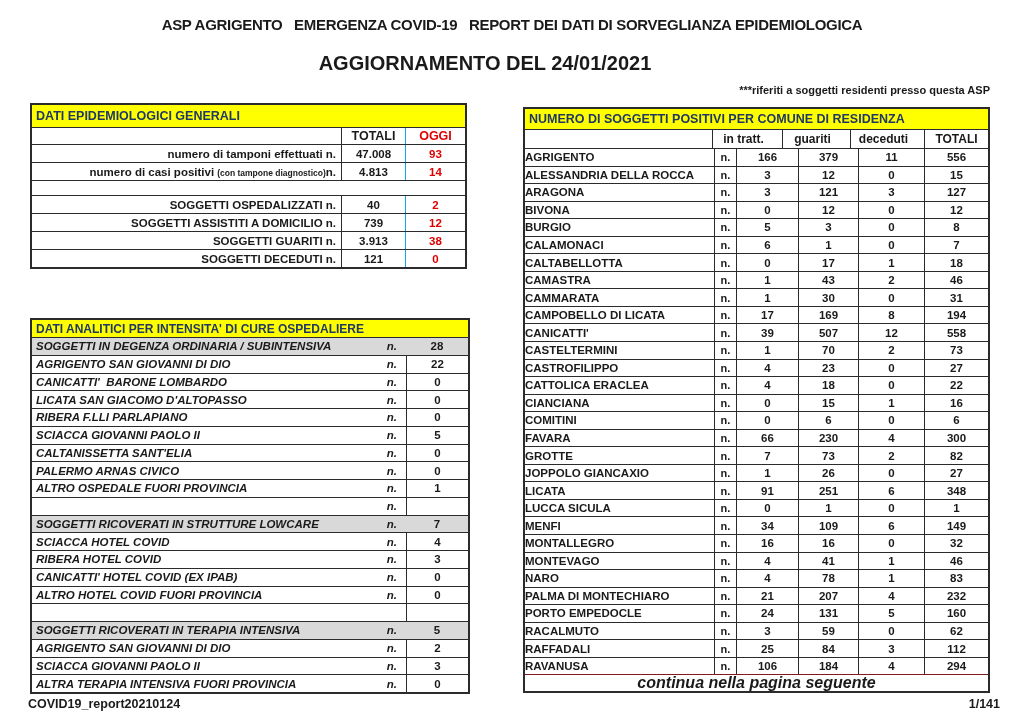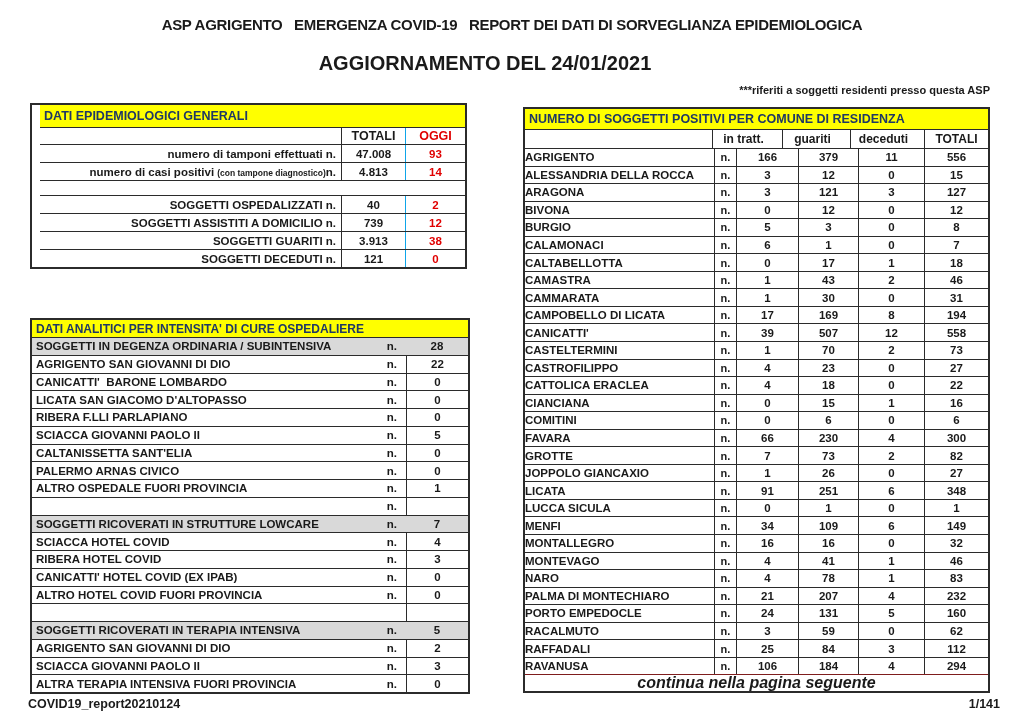--- a/index.html
+++ b/index.html
@@ -14,36 +14,36 @@
   .doc-subtitle { position:absolute; top:52px; left:0; width:970px; text-align:center; font-size:20px; }
   .asp-note { position:absolute; top:84px; right:34px; font-size:11px; }
 
   .tbl { position:absolute; border:2px solid #2b2b2b; background:#fff; }
   .band { display:flex; align-items:center; border-top:1px solid #2b2b2b; }
   .title-row { border-top:none; background:#FFFF00; color:#1F3864; padding-left:4px; }
   .cell { height:100%; display:flex; align-items:center; overflow:hidden; white-space:pre; }
   .rows-host { display:block; }
 
   
-  .tbl-general { left:30px; top:103px; width:437px;padding-left:8px; }
+  .tbl-general { left:30px; top:103px; width:437px; }
   .tbl-general .title-row { height:22px; font-size:12.5px; }
   .g-colhead { height:17px; font-size:12.5px; }
   .g-row { height:18px; font-size:11.5px; }
   .g-row.blank { height:15px; }
   .g-label { flex:1; justify-content:flex-end; padding:0 5px 0 4px; }
   .lbl-small { font-size:8.5px; margin-left:3px; }
   .g-tot { width:64px; justify-content:center; border-left:1px solid #2b2b2b; }
   .g-oggi { width:60px; justify-content:center; border-left:1px solid #0ea5e9; color:#E00000; }
   .g-row.blank .g-tot, .g-row.blank .g-oggi { border-left:none; }
 
   
   .tbl-hosp { left:30px; top:318px; width:440px; }
   .tbl-hosp .title-row { height:17px; font-size:12px; }
   .h-row { height:17.75px; font-size:11.5px; }
-  .h-label { flex:1; justify-content:space-between; padding:0 9px 0 4px; }
+  .h-label { flex:1; justify-content:space-between; padding:0 9px 0 4px;font-style:italic; }
   .h-val { width:62px; justify-content:center; border-left:1px solid #2b2b2b; }
   .h-row.subheader { background:#D9D9D9; }
   .h-row.subheader .h-val { border-left:none; }
 
   
   .tbl-com { left:523px; top:107px; width:467px; }
   .tbl-com .title-row { height:20px; font-size:12.5px; }
   .r-colhead { height:19px; font-size:12px;gap:8px; }
   .r-lead { flex:1; }
   .r-row { height:17.55px; font-size:11.5px; }

